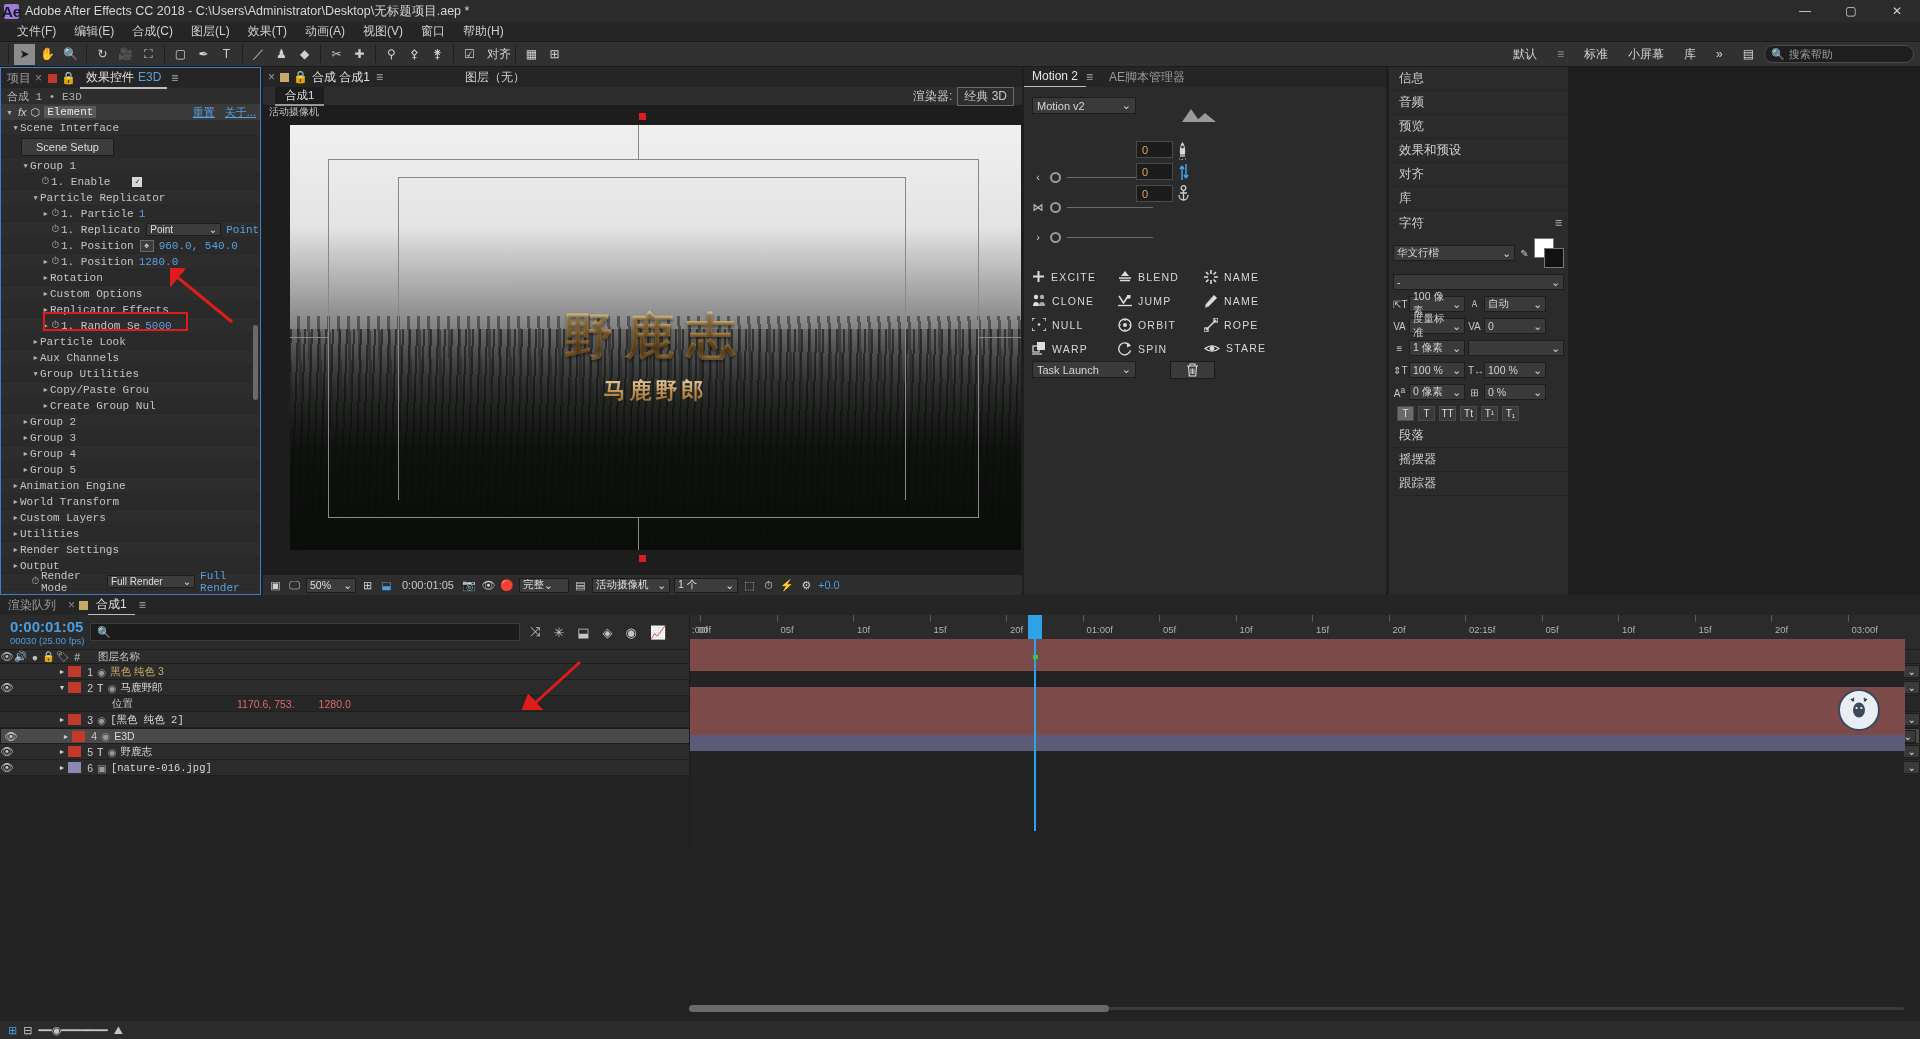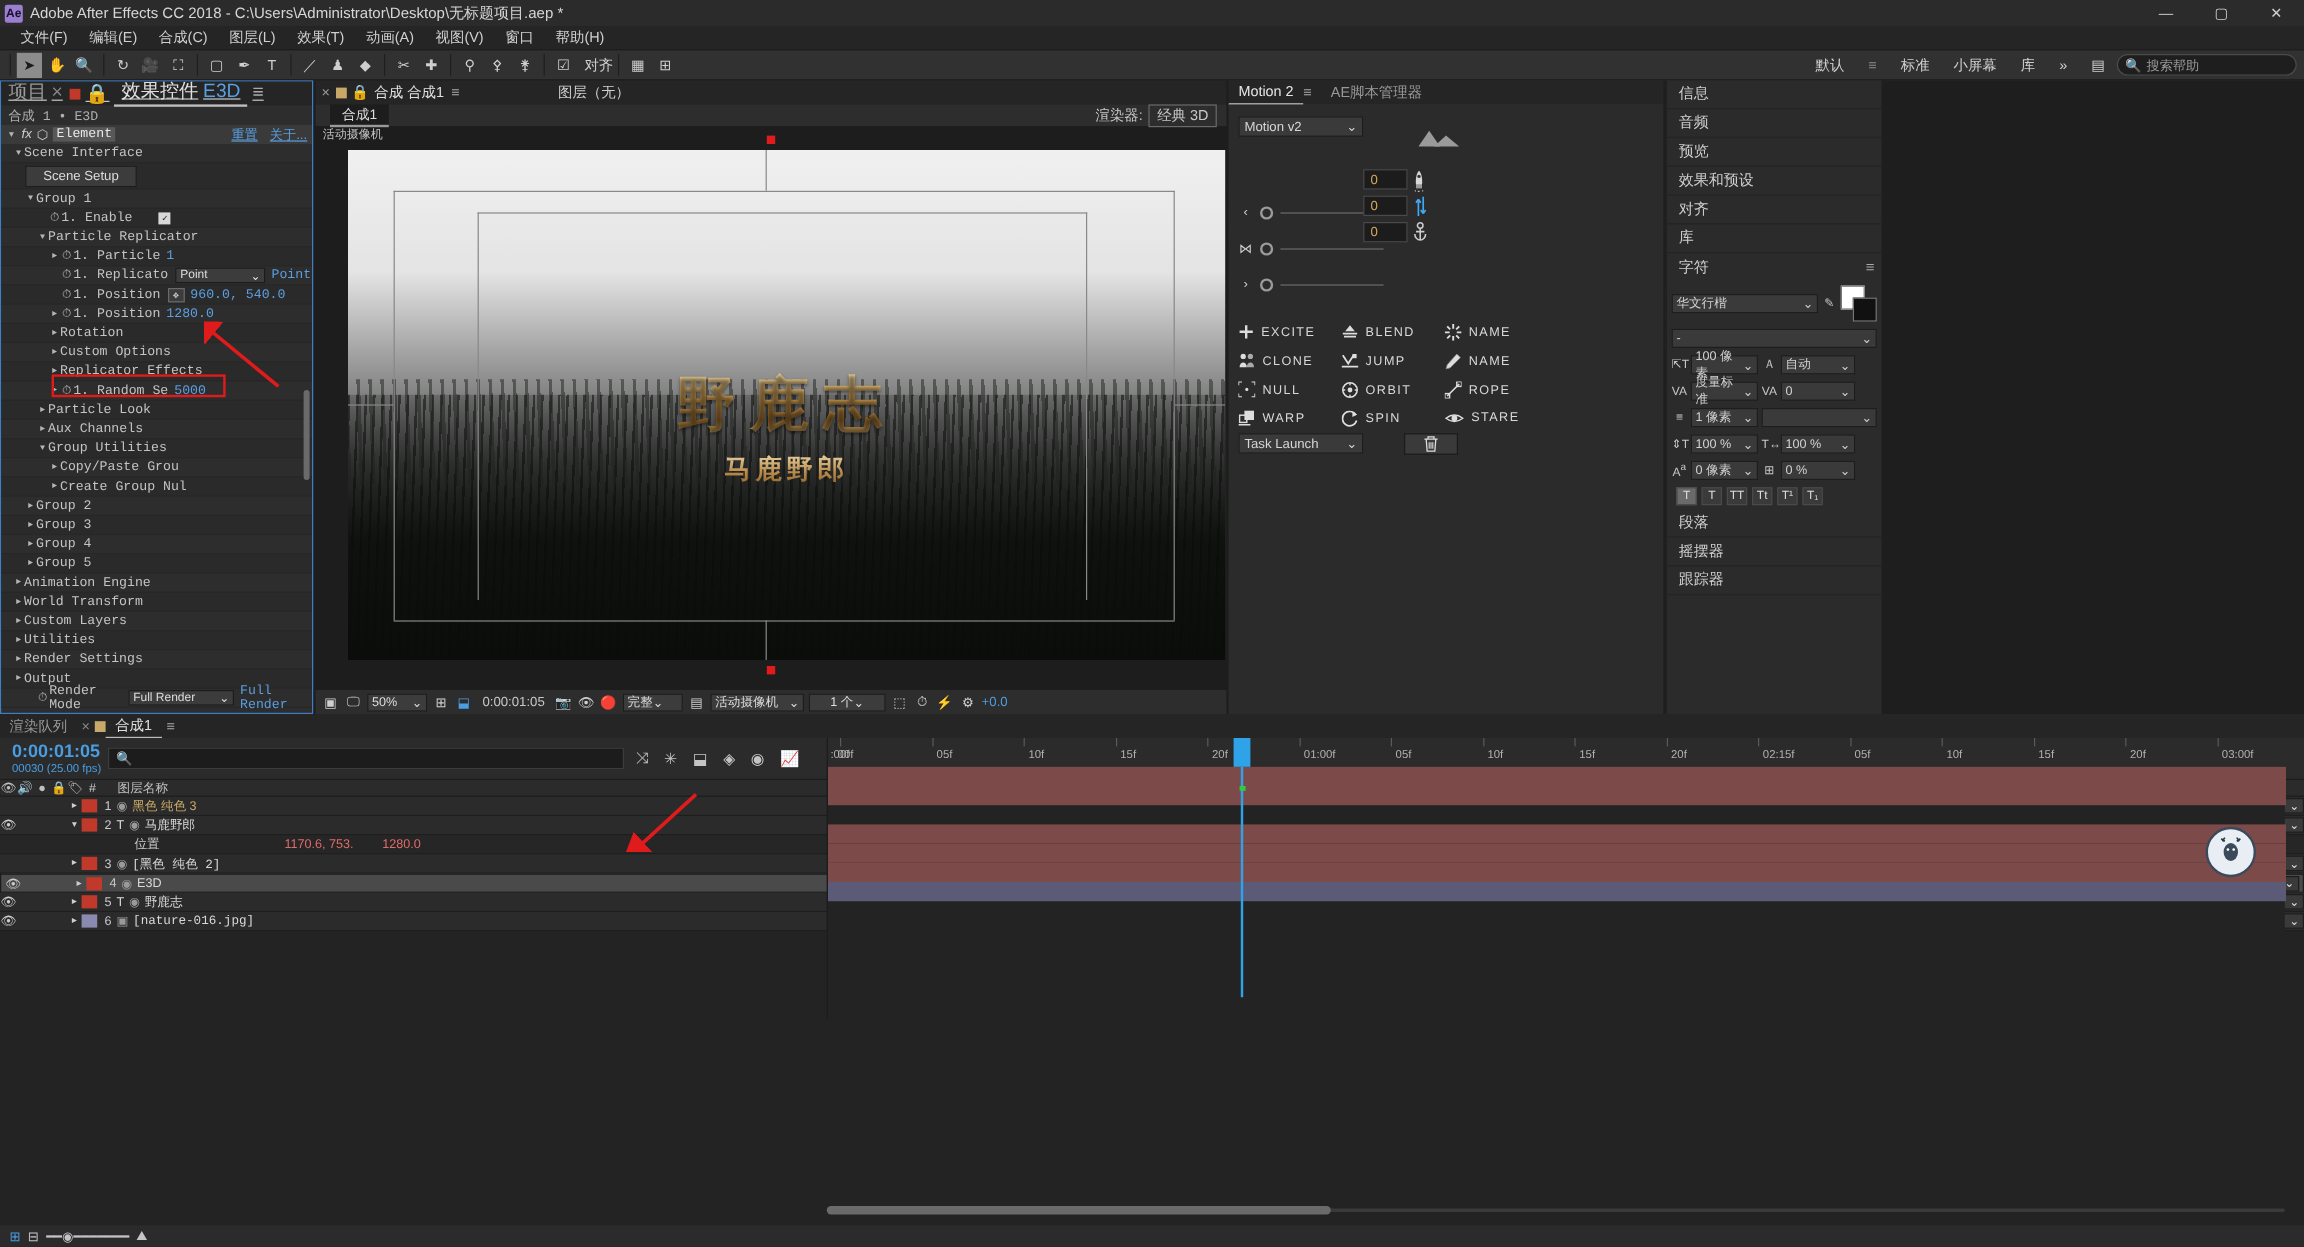--- a/index.html
+++ b/index.html
@@ -2,21 +2,21 @@
 <html><head>
 <meta charset="utf-8">
 <style>
   * { box-sizing: border-box; margin:0; padding:0; }
   html,body { width:1920px; height:1039px; overflow:hidden; background:#1e1e1e;
     font-family:"Liberation Sans", sans-serif; color:#c8c8c8; -webkit-font-smoothing:none; }
   .mono { font-family:"Liberation Mono", monospace; }
 
   
   #titlebar { height:22px; background:#2b2b2b; display:flex; align-items:center; position:relative; }
-  #ae-logo { width:15px; height:15px; background:#9a7fd0; color:#1a1030; font-size:10px;
+  #ae-logo { width:15px; height:15px; background:#9a7fd0; color:#1a1030; font-size:15px;
     font-weight:bold; display:flex; align-items:center; justify-content:center; margin:0 6px 0 4px;
     border-radius:2px; }
   #title-text { font-size:12.5px; color:#d6d6d6; }
   #win-ctrl { position:absolute; right:0; top:0; height:22px; display:flex; }
   #win-ctrl div { width:46px; height:22px; display:flex; align-items:center; justify-content:center;
     font-size:12px; color:#d0d0d0; }
 
   
   #menubar { height:19px; background:#252525; display:flex; align-items:center; padding-left:8px; }
   #menubar span { font-size:12px; color:#cfcfcf; padding:0 9px; line-height:19px; }
@@ -34,21 +34,21 @@
   #searchbox { width:150px; height:18px; background:#1e1e1e; border:1px solid #4a4a4a;
     border-radius:9px; font-size:11px; color:#9a9a9a; display:flex; align-items:center;
     padding-left:6px; margin-right:6px; }
 
   
   #main { position:absolute; top:67px; left:0; width:1920px; height:528px; }
 
   
   #leftpanel { position:absolute; left:0; top:0; width:261px; height:528px;
     background:#2d2d2d; border:1px solid #3d7fc6; }
-  #lp-tabs { height:20px; background:#252525; display:flex; align-items:center; font-size:16px;text-decoration:underline; }
+  #lp-tabs { height:20px; background:#252525; display:flex; align-items:center; font-size:12px; }
   #lp-tabs .tab { padding:0 6px; line-height:20px; color:#9a9a9a; display:flex; align-items:center; gap:4px;}
   #lp-tabs .tab.active { color:#e0e0e0; border-bottom:2px solid #bdbdbd; }
   .tabsq { width:9px; height:9px; background:#c0392b; display:inline-block; }
   #lp-sub { height:16px; font-size:11px; color:#b0b0b0; padding:1px 0 0 6px; background:#2d2d2d;}
   #fx-head { height:16px; background:#3a3a3a; display:flex; align-items:center; font-size:11px;
     padding-left:4px; gap:4px; }
   #fx-head .nm { background:#585858; color:#e8e8e8; padding:0 3px; font-family:"Liberation Mono", monospace;}
   #fx-head .reset { color:#5a9fe0; margin-left:auto; margin-right:6px; text-decoration:underline;}
   #fx-head .about { color:#5a9fe0; margin-right:4px; text-decoration:underline;}
   #fx-list { position:relative; height:471px; overflow:hidden; }
@@ -538,21 +538,21 @@
       <span class="mini">🔴</span>
       <div class="sel" style="width:50px;justify-content:flex-start">
         <span>完整</span>
           <span>⌄</span>
       </div>
       <span class="mini">▤</span>
       <div class="sel" style="width:78px;justify-content:space-between">
         <span>活动摄像机</span>
           <span>⌄</span>
       </div>
-      <div class="sel" style="width:64px;justify-content:center">
+      <div class="sel" style="width:64px;justify-content:space-between">
         <span>1 个</span>
           <span>⌄</span>
       </div>
       <span class="mini">⬚</span>
       <span class="mini">⏱</span>
       <span class="mini">⚡</span>
       <span class="mini">⚙</span>
       <span style="color:#4a9de0">+0.0</span>
     </div>
   </div>

